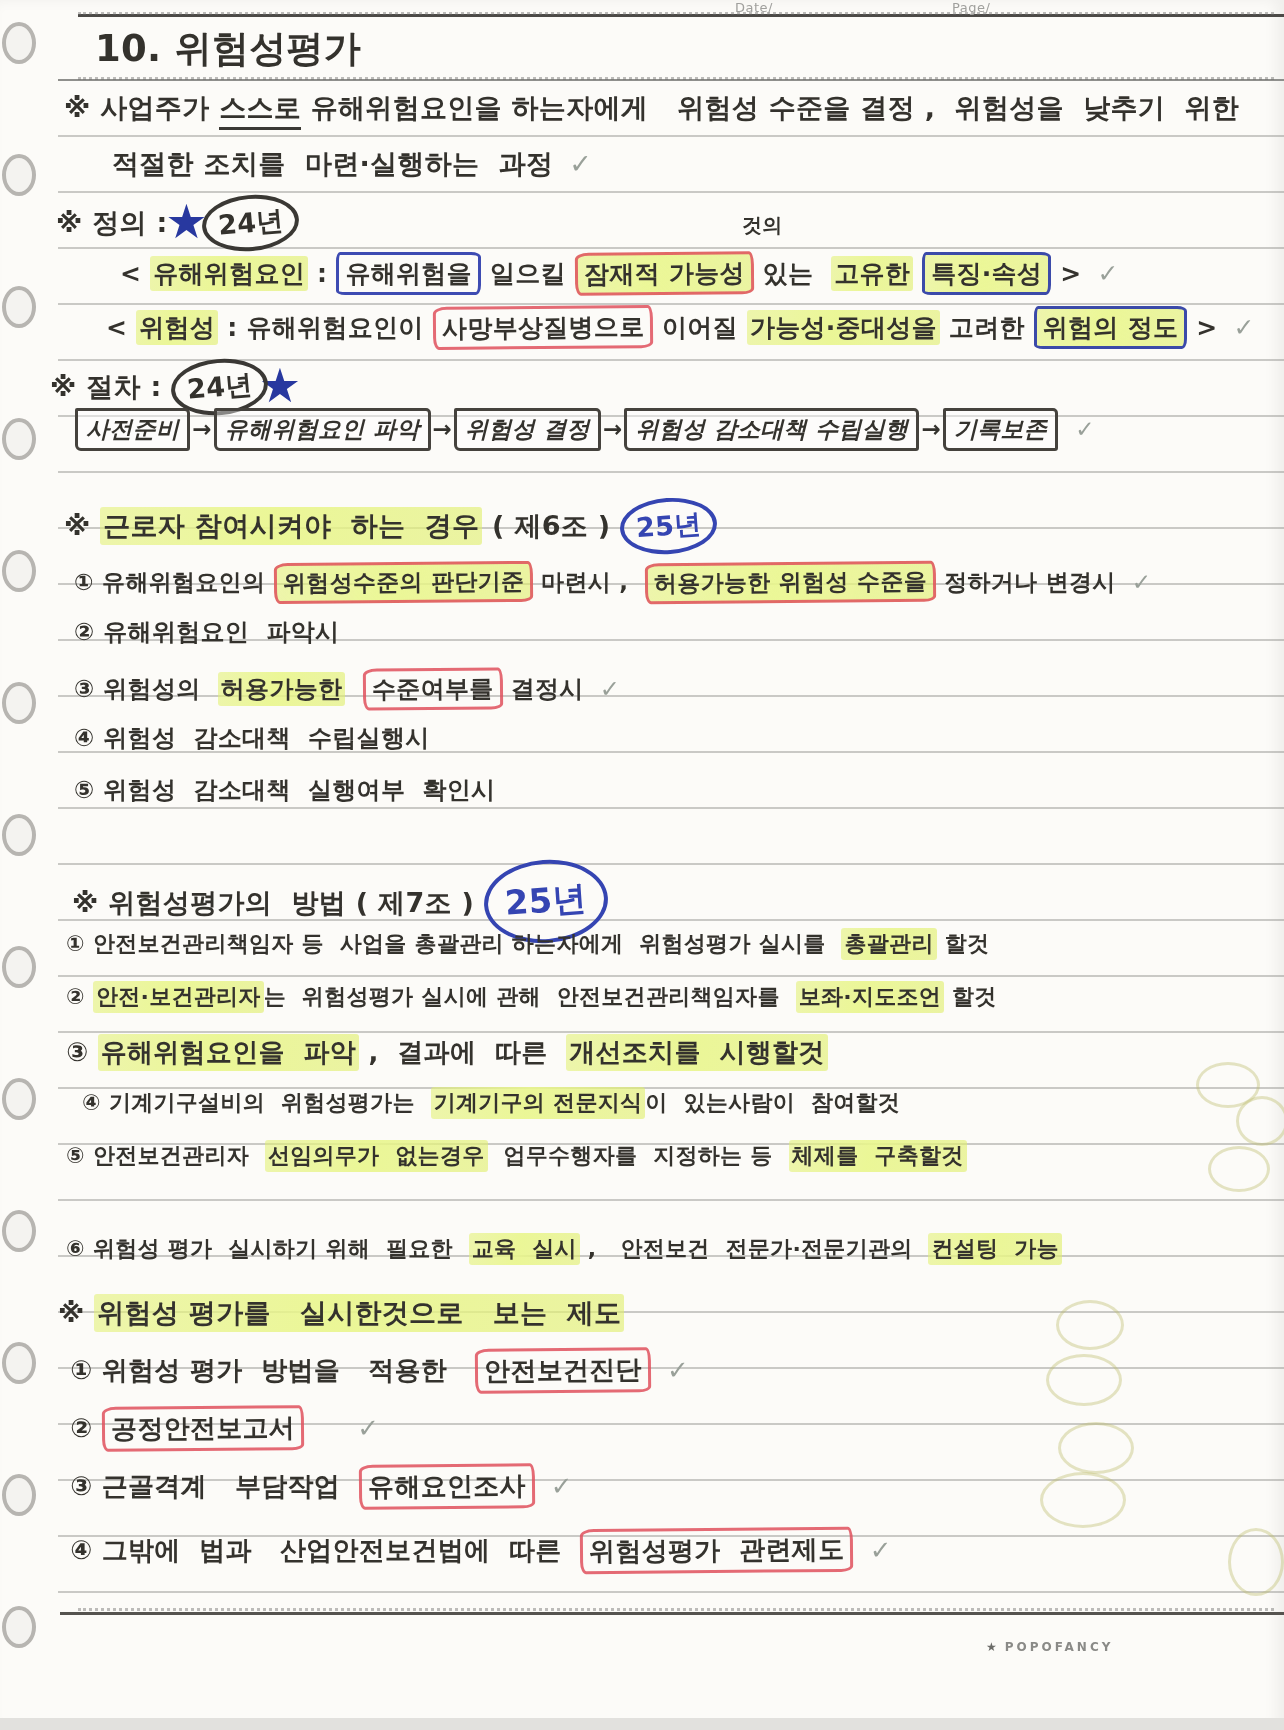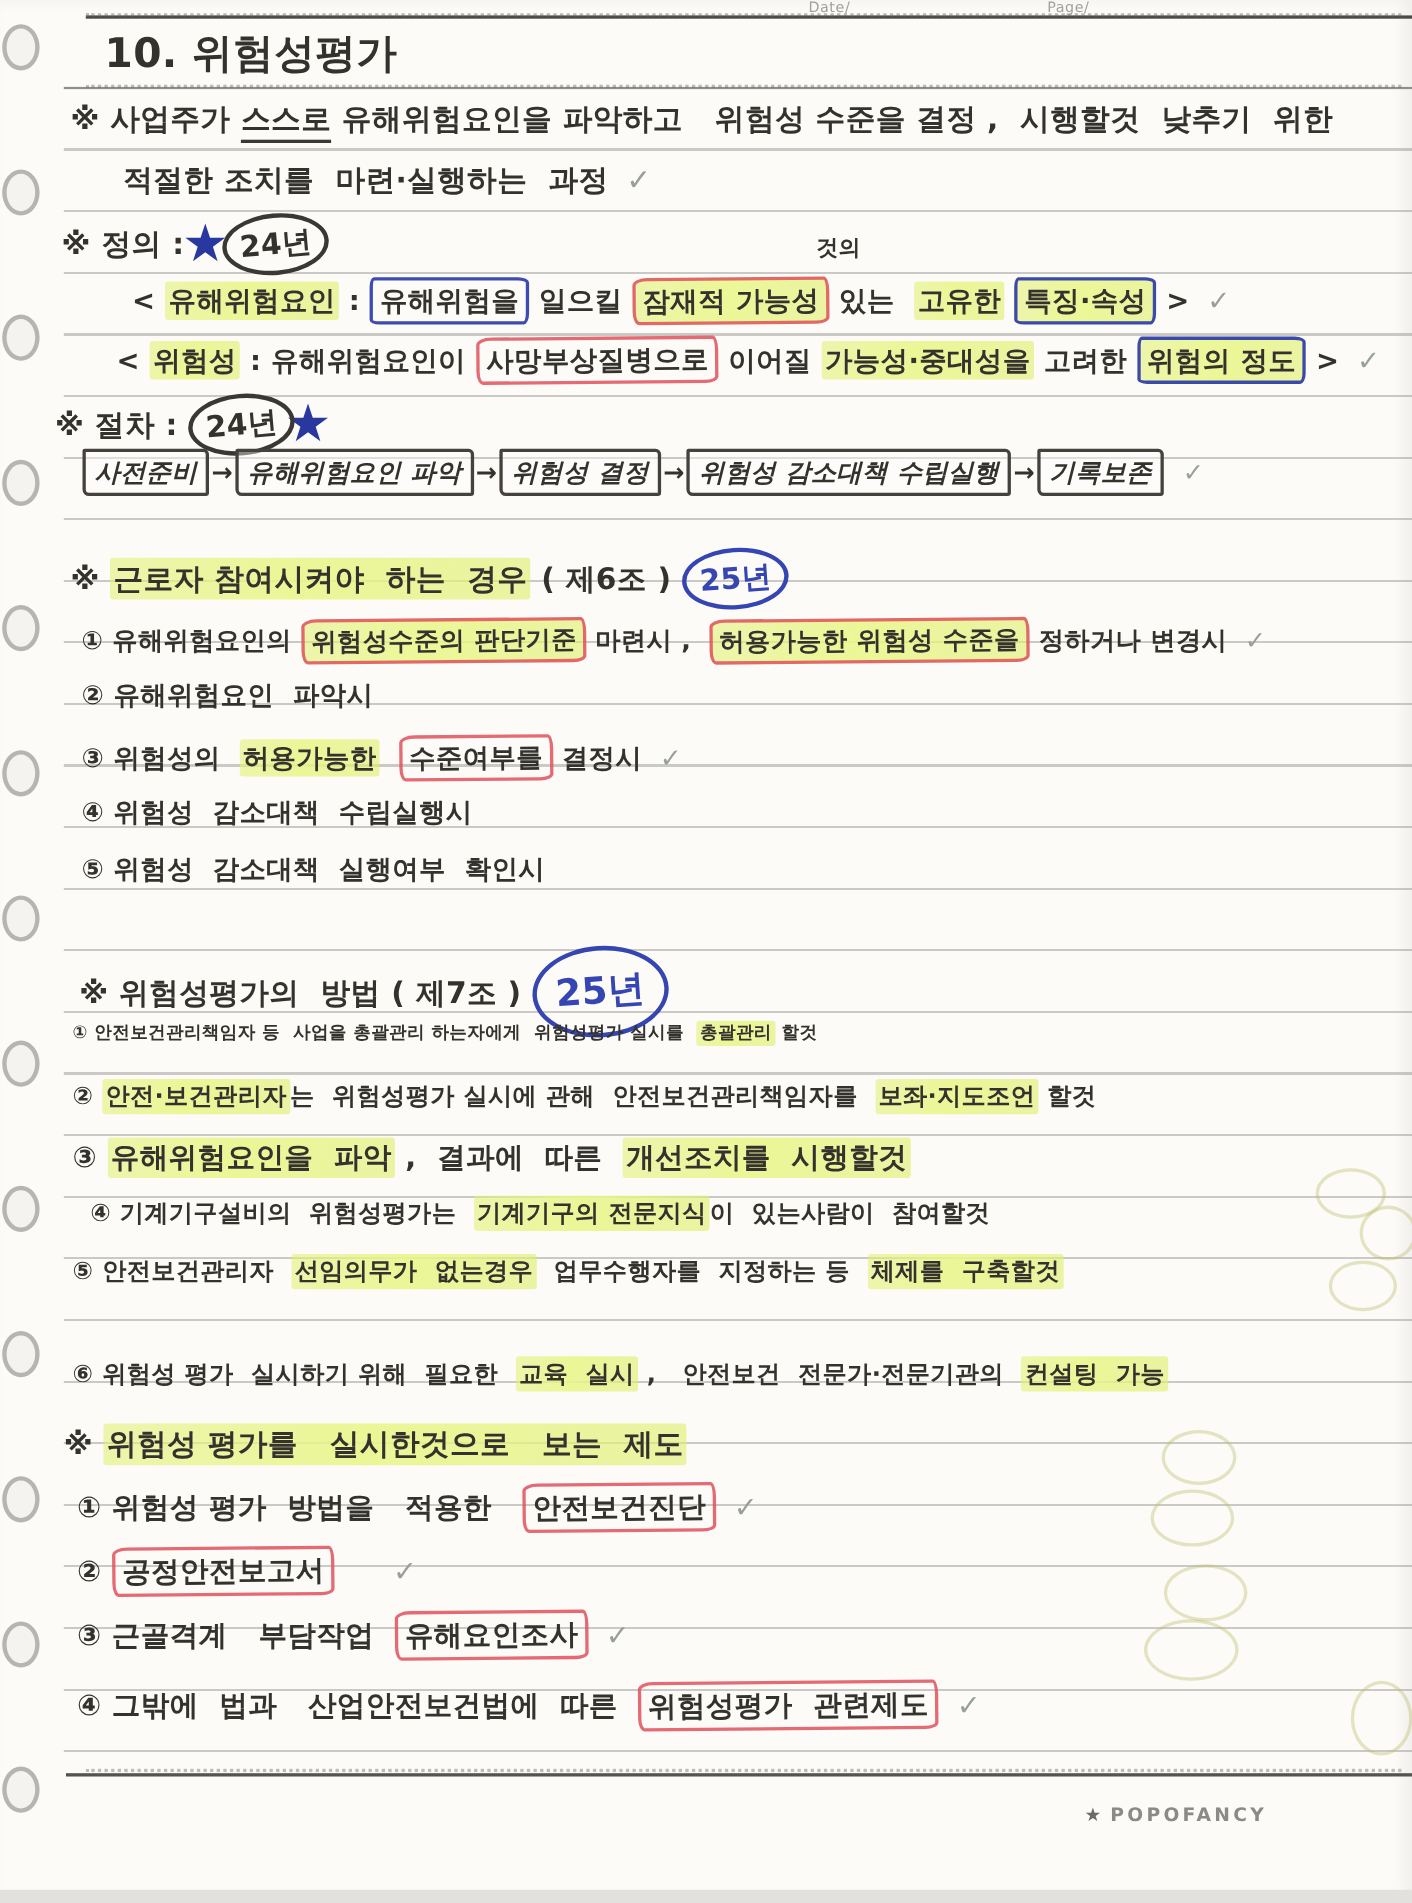--- a/index.html
+++ b/index.html
@@ -33,21 +33,21 @@
   .circle-blue{border:4px solid #3545b2;color:#3545b2;border-radius:50%;padding:6px 12px;transform:rotate(-4deg);}
   .big{padding:15px 17px;font-size:1.25em;}
   .star{color:#28389f;font-size:1.75em;font-weight:700;margin:0 -6px 0 -12px;vertical-align:-6px;}
   .star-after{margin:0 0 0 -10px;}
   .check{color:#99a099;font-weight:700;margin-left:16px;}
   .arrow{margin:0 1px;font-weight:700;}
   .flowbox{border:3px solid #45423d;padding:3px 8px;margin:0 1px;border-radius:2px 5px 3px 6px;background:rgba(255,255,255,.4);font-style:italic;}
   
   .ghost{position:absolute;border:3px solid rgba(190,190,110,.40);border-radius:50%;}
   
-  .logo{position:absolute;top:1640px;left:986px;color:#8a8a87;font-size:17px;font-weight:700;letter-spacing:3px;}
+  .logo{position:absolute;top:1640px;left:986px;color:#8a8a87;font-size:12px;font-weight:700;letter-spacing:3px;}
   .logo-star{color:#6b6b68;margin-right:8px;letter-spacing:0;}
   .edge-bottom{position:absolute;left:0;right:0;bottom:0;height:12px;background:#e2e1de;}
 </style>
 </head>
 <body>
 
 <div id="page">
   <div class="topline"></div>
   <div class="dots" style="top:12px"></div>
   <div class="secondline"></div>
@@ -69,36 +69,36 @@
       <div class="hole" style="top: 814px;"></div>
       <div class="hole" style="top: 946px;"></div>
       <div class="hole" style="top: 1078px;"></div>
       <div class="hole" style="top: 1210px;"></div>
       <div class="hole" style="top: 1342px;"></div>
       <div class="hole" style="top: 1474px;"></div>
       <div class="hole" style="top: 1606px;"></div>
     </div>
   <div id="hand-layer">
       <div class="line" style="top: 24px; left: 95px; font-size: 37px;"><span class="seg">10. 위험성평가</span></div>
-      <div class="line" style="top: 90px; left: 64px; font-size: 27px;"><span class="seg">※ 사업주가 </span><span class="seg underline">스스로</span><span class="seg"> 유해위험요인을 파악하고   위험성 수준을 결정 ,  시행할것  낮추기  위한</span></div>
+      <div class="line" style="top: 90px; left: 64px; font-size: 27px;"><span class="seg">※ 사업주가 </span><span class="seg underline">스스로</span><span class="seg"> 유해위험요인을 하는자에게   위험성 수준을 결정 ,  위험성을  낮추기  위한</span></div>
       <div class="line" style="top: 146px; left: 112px; font-size: 27px;"><span class="seg">적절한 조치를  마련·실행하는  과정</span><span class="seg check">✓</span></div>
       <div class="line" style="top: 194px; left: 56px; font-size: 27px;"><span class="seg">※ 정의 : </span><span class="seg star">★</span><span class="seg circle-black">24년</span></div>
       <div class="line" style="top: 212px; left: 742px; font-size: 20px;"><span class="seg">것의</span></div>
       <div class="line" style="top: 252px; left: 120px; font-size: 25px;"><span class="seg">&lt; </span><span class="seg hl">유해위험요인</span><span class="seg"> : </span><span class="seg bluebox">유해위험을</span><span class="seg"> 일으킬 </span><span class="seg redbox hl">잠재적 가능성</span><span class="seg"> 있는  </span><span class="seg hl">고유한</span><span class="seg"> </span><span class="seg bluebox hl">특징·속성</span><span class="seg"> &gt;</span><span class="seg check">✓</span></div>
       <div class="line" style="top: 306px; left: 106px; font-size: 25px;"><span class="seg">&lt; </span><span class="seg hl">위험성</span><span class="seg"> : 유해위험요인이 </span><span class="seg redbox">사망부상질병으로</span><span class="seg"> 이어질 </span><span class="seg hl">가능성·중대성을</span><span class="seg"> 고려한 </span><span class="seg bluebox hl">위험의 정도</span><span class="seg"> &gt;</span><span class="seg check">✓</span></div>
       <div class="line" style="top: 358px; left: 50px; font-size: 27px;"><span class="seg">※ 절차 : </span><span class="seg circle-black">24년</span><span class="seg star star-after">★</span></div>
       <div class="line" style="top: 408px; left: 74px; font-size: 23px;"><span class="seg flowbox">사전준비</span><span class="seg arrow">→</span><span class="seg flowbox">유해위험요인 파악</span><span class="seg arrow">→</span><span class="seg flowbox">위험성 결정</span><span class="seg arrow">→</span><span class="seg flowbox">위험성 감소대책 수립실행</span><span class="seg arrow">→</span><span class="seg flowbox">기록보존</span><span class="seg check">✓</span></div>
       <div class="line" style="top: 498px; left: 64px; font-size: 27px;"><span class="seg">※ </span><span class="seg hl">근로자 참여시켜야  하는  경우</span><span class="seg"> ( 제6조 ) </span><span class="seg circle-blue">25년</span></div>
       <div class="line" style="top: 562px; left: 74px; font-size: 23px;"><span class="seg">① 유해위험요인의 </span><span class="seg redbox hl">위험성수준의 판단기준</span><span class="seg"> 마련시 ,  </span><span class="seg redbox hl">허용가능한 위험성 수준을</span><span class="seg"> 정하거나 변경시</span><span class="seg check">✓</span></div>
       <div class="line" style="top: 616px; left: 74px; font-size: 24px;"><span class="seg">② 유해위험요인  파악시</span></div>
       <div class="line" style="top: 668px; left: 74px; font-size: 24px;"><span class="seg">③ 위험성의  </span><span class="seg hl">허용가능한</span><span class="seg">  </span><span class="seg redbox">수준여부를</span><span class="seg"> 결정시</span><span class="seg check">✓</span></div>
       <div class="line" style="top: 722px; left: 74px; font-size: 24px;"><span class="seg">④ 위험성  감소대책  수립실행시</span></div>
       <div class="line" style="top: 774px; left: 74px; font-size: 24px;"><span class="seg">⑤ 위험성  감소대책  실행여부  확인시</span></div>
       <div class="line" style="top: 860px; left: 72px; font-size: 27px;"><span class="seg">※ 위험성평가의  방법 ( 제7조 ) </span><span class="seg circle-blue big">25년</span></div>
-      <div class="line" style="top: 928px; left: 66px; font-size: 16px;"><span class="seg">① 안전보건관리책임자 등  사업을 총괄관리 하는자에게  위험성평가 실시를  </span><span class="seg hl">총괄관리</span><span class="seg"> 할것</span></div>
+      <div class="line" style="top: 928px; left: 66px; font-size: 22px;"><span class="seg">① 안전보건관리책임자 등  사업을 총괄관리 하는자에게  위험성평가 실시를  </span><span class="seg hl">총괄관리</span><span class="seg"> 할것</span></div>
       <div class="line" style="top: 981px; left: 66px; font-size: 22px;"><span class="seg">② </span><span class="seg hl">안전·보건관리자</span><span class="seg">는  위험성평가 실시에 관해  안전보건관리책임자를  </span><span class="seg hl">보좌·지도조언</span><span class="seg"> 할것</span></div>
       <div class="line" style="top: 1034px; left: 66px; font-size: 26px;"><span class="seg">③ </span><span class="seg hl">유해위험요인을  파악</span><span class="seg"> ,  결과에  따른  </span><span class="seg hl">개선조치를  시행할것</span></div>
       <div class="line" style="top: 1087px; left: 66px; font-size: 22px; margin-left: 16px;"><span class="seg">④ 기계기구설비의  위험성평가는  </span><span class="seg hl">기계기구의 전문지식</span><span class="seg">이  있는사람이  참여할것</span></div>
       <div class="line" style="top: 1140px; left: 66px; font-size: 22px;"><span class="seg">⑤ 안전보건관리자  </span><span class="seg hl">선임의무가  없는경우</span><span class="seg">  업무수행자를  지정하는 등  </span><span class="seg hl">체제를  구축할것</span></div>
       <div class="line" style="top: 1193px; left: 66px; font-size: 22px; margin-top: 40px;"><span class="seg">⑥ 위험성 평가  실시하기 위해  필요한  </span><span class="seg hl">교육  실시</span><span class="seg"> ,   안전보건  전문가·전문기관의  </span><span class="seg hl">컨설팅  가능</span></div>
       <div class="line" style="top: 1294px; left: 58px; font-size: 27px;"><span class="seg">※ </span><span class="seg hl">위험성 평가를   실시한것으로   보는  제도</span></div>
       <div class="line" style="top: 1348px; left: 70px; font-size: 26px;"><span class="seg">① 위험성 평가  방법을   적용한   </span><span class="seg redbox">안전보건진단</span><span class="seg check">✓</span></div>
       <div class="line" style="top: 1406px; left: 70px; font-size: 26px;"><span class="seg">② </span><span class="seg redbox">공정안전보고서</span><span class="seg check">    ✓</span></div>
       <div class="line" style="top: 1464px; left: 70px; font-size: 26px;"><span class="seg">③ 근골격계   부담작업  </span><span class="seg redbox">유해요인조사</span><span class="seg check">✓</span></div>
       <div class="line" style="top: 1528px; left: 70px; font-size: 26px;"><span class="seg">④ 그밖에  법과   산업안전보건법에  따른  </span><span class="seg redbox">위험성평가  관련제도</span><span class="seg check">✓</span></div>

